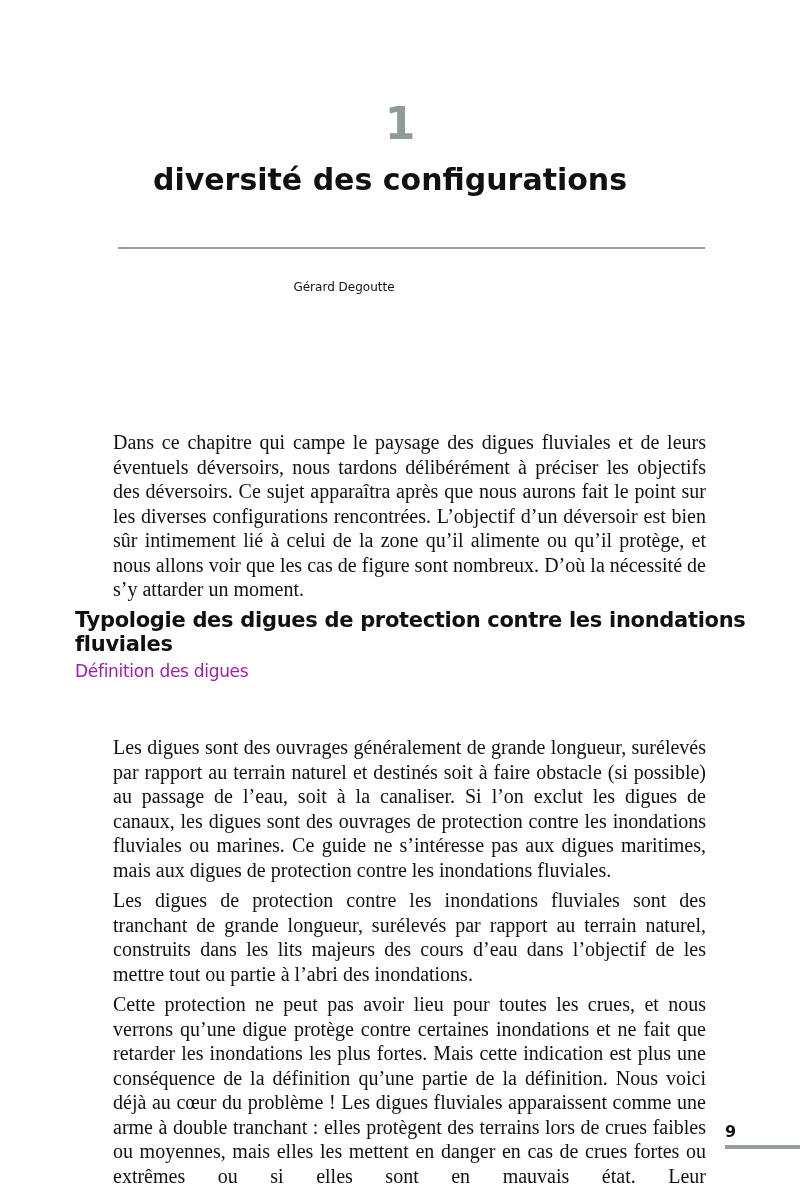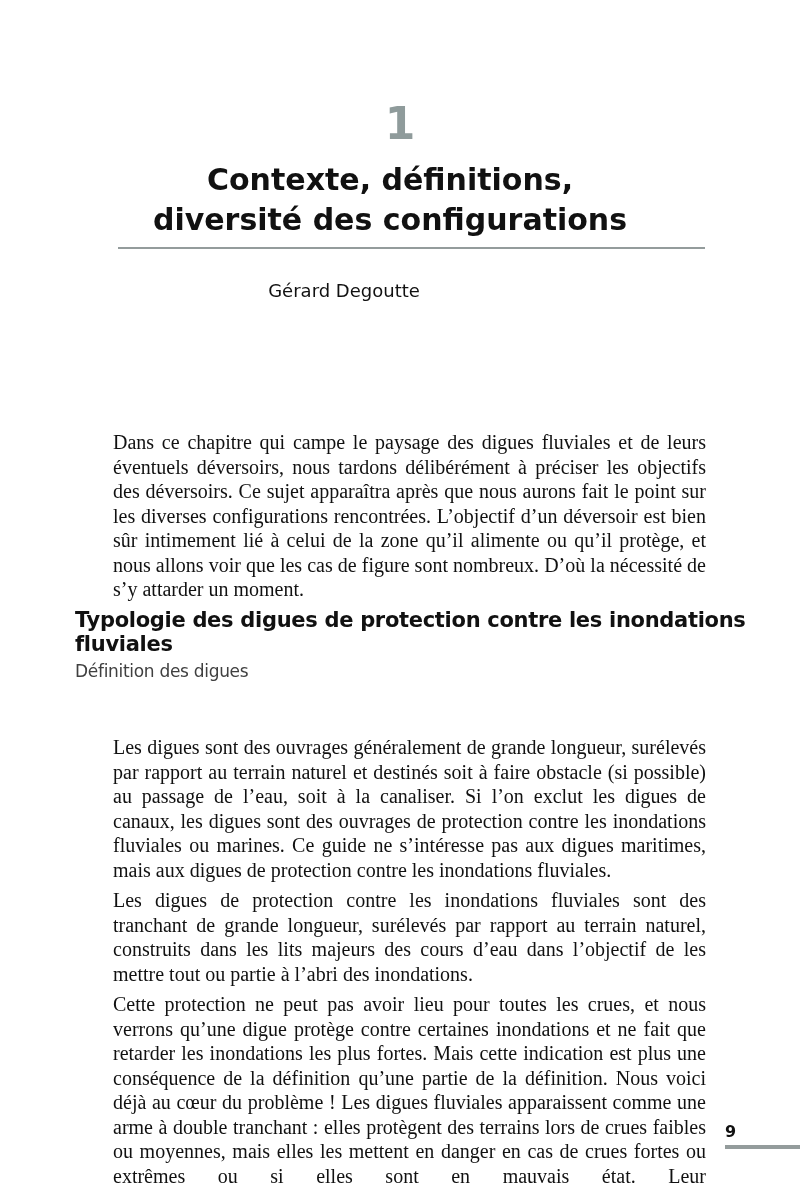--- a/index.html
+++ b/index.html
@@ -1,36 +1,35 @@
 <!DOCTYPE html>
 <html><head>
 <meta charset="utf-8">
 <style>
   html, body { margin:0; padding:0; }
   body { width:800px; height:1200px; background:#ffffff; position:relative; overflow:hidden; color:#111; }
   .chapnum { position:absolute; top:98px; left:0; width:800px; text-align:center; font-family:"DejaVu Sans", sans-serif; font-weight:bold; font-size:44px; color:#8f9b9b; line-height:52px; }
   .title { position:absolute; top:160px; left:0; width:780px; text-align:center; font-family:"DejaVu Sans", sans-serif; font-weight:bold; font-size:30px; line-height:40px; color:#111; }
   .rule { position:absolute; top:247px; left:118px; width:587px; height:2px; background:#949c9c; }
-  .author { position:absolute; top:280px; left:0; width:688px; text-align:center; font-family:"DejaVu Sans", sans-serif; font-size:18px; color:#111; }
+  .author { position:absolute; top:280px; left:0; width:688px; text-align:center; font-family:"DejaVu Sans", sans-serif; font-size:12px; color:#111; }
   .body { font-family:"Liberation Serif", serif; font-size:20px; line-height:24.5px; text-align:justify; color:#111; }
   .intro { position:absolute; top:430px; left:113px; width:593px; }
   .h1 { position:absolute; top:608px; left:75px; font-family:"DejaVu Sans", sans-serif; font-size:21px; font-weight:bold; color:#111; letter-spacing:-0.3px; }
-  .h2 { position:absolute; top:661px; left:75px; font-family:"DejaVu Sans", sans-serif; font-size:17px; color:#404040; letter-spacing:-0.3px; }
+  .h2 { position:absolute; top:661px; left:75px; font-family:"DejaVu Sans", sans-serif; font-size:17px; color:#a21caf; letter-spacing:-0.3px; }
   .section { position:absolute; top:687px; left:113px; width:593px;margin-top:48px; }
   .section p { margin:0 0 6px 0; }
   .intro p { margin:0; }
   .pagenum { position:absolute; top:1122px; left:725px; font-family:"DejaVu Sans", sans-serif; font-weight:bold; font-size:16px; color:#111; }
   .footbar { position:absolute; top:1145px; left:725px; width:75px; height:4px; background:#949c9c; }
 </style>
 </head>
 <body>
 
 <div class="chapnum">1</div>
 <div class="title">
-  <div>Contexte, définitions,</div>
   <div>diversité des configurations</div>
 </div>
 <div class="rule"></div>
 <div class="author">Gérard Degoutte</div>
 
 <div class="intro body">
   <p>Dans ce chapitre qui campe le paysage des digues fluviales et de leurs éventuels déversoirs, nous tardons délibérément à préciser les objectifs des déversoirs. Ce sujet apparaîtra après que nous aurons fait le point sur les diverses configurations rencontrées. L’objectif d’un déversoir est bien sûr intimement lié à celui de la zone qu’il alimente ou qu’il protège, et nous allons voir que les cas de figure sont nombreux. D’où la nécessité de s’y attarder un moment.</p>
 </div>
 
 <div class="h1">Typologie des digues de protection contre les inondations fluviales</div>

